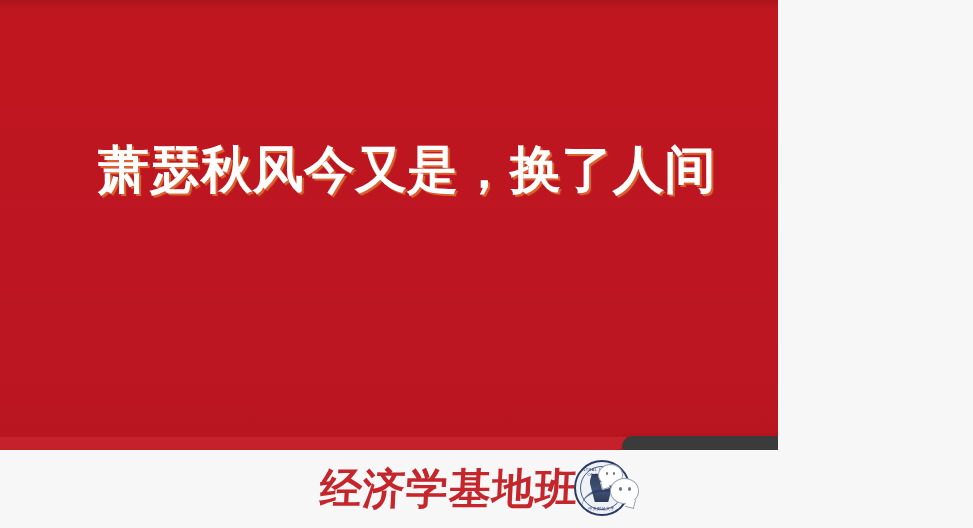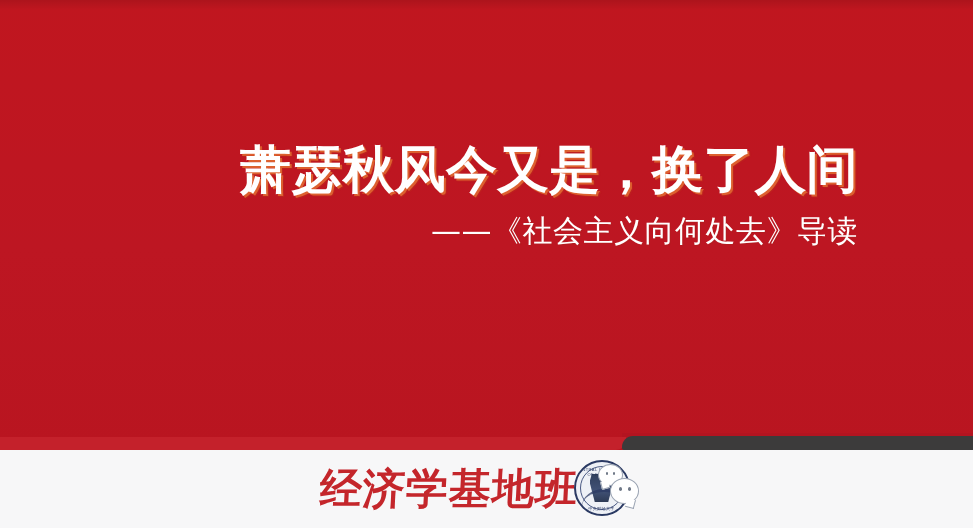--- a/index.html
+++ b/index.html
@@ -17,26 +17,25 @@
     height: 528px;
     overflow: hidden;
     background: #f7f7f8;
   }
 
   
   .hero {
     position: absolute;
     left: 0;
     top: 0;
-    width: 973px;
+    width: 778px;
     height: 450px;
     background: #bd1622;
     background-image: linear-gradient(180deg, #c0161f 0%, #bd1622 55%, #b91520 100%);
     overflow: hidden;
-    text-align: right;
   }
 
   
   .hero-topshade {
     position: absolute;
     left: 0; top: 0;
     width: 100%;
     height: 10px;
     background: linear-gradient(180deg, rgba(0,0,0,0.10), rgba(0,0,0,0));
     pointer-events: none;
@@ -288,21 +287,20 @@
 </head>
 <body>
 
 <div id="slide">
 
   <div class="hero">
     <div class="hero-topshade"></div>
 
     <div class="title-block">
       <h1 class="main-title">萧瑟秋风今又是，换了人间</h1>
-      <p class="sub-title">——《社会主义向何处去》导读</p>
     </div>
 
     <div class="hero-bottomstrip"></div>
     <div class="hero-darkbar-topline"></div>
     <div class="hero-darkbar"></div>
   </div>
 
   <div class="footer">
     <div class="footer-inner">
 

